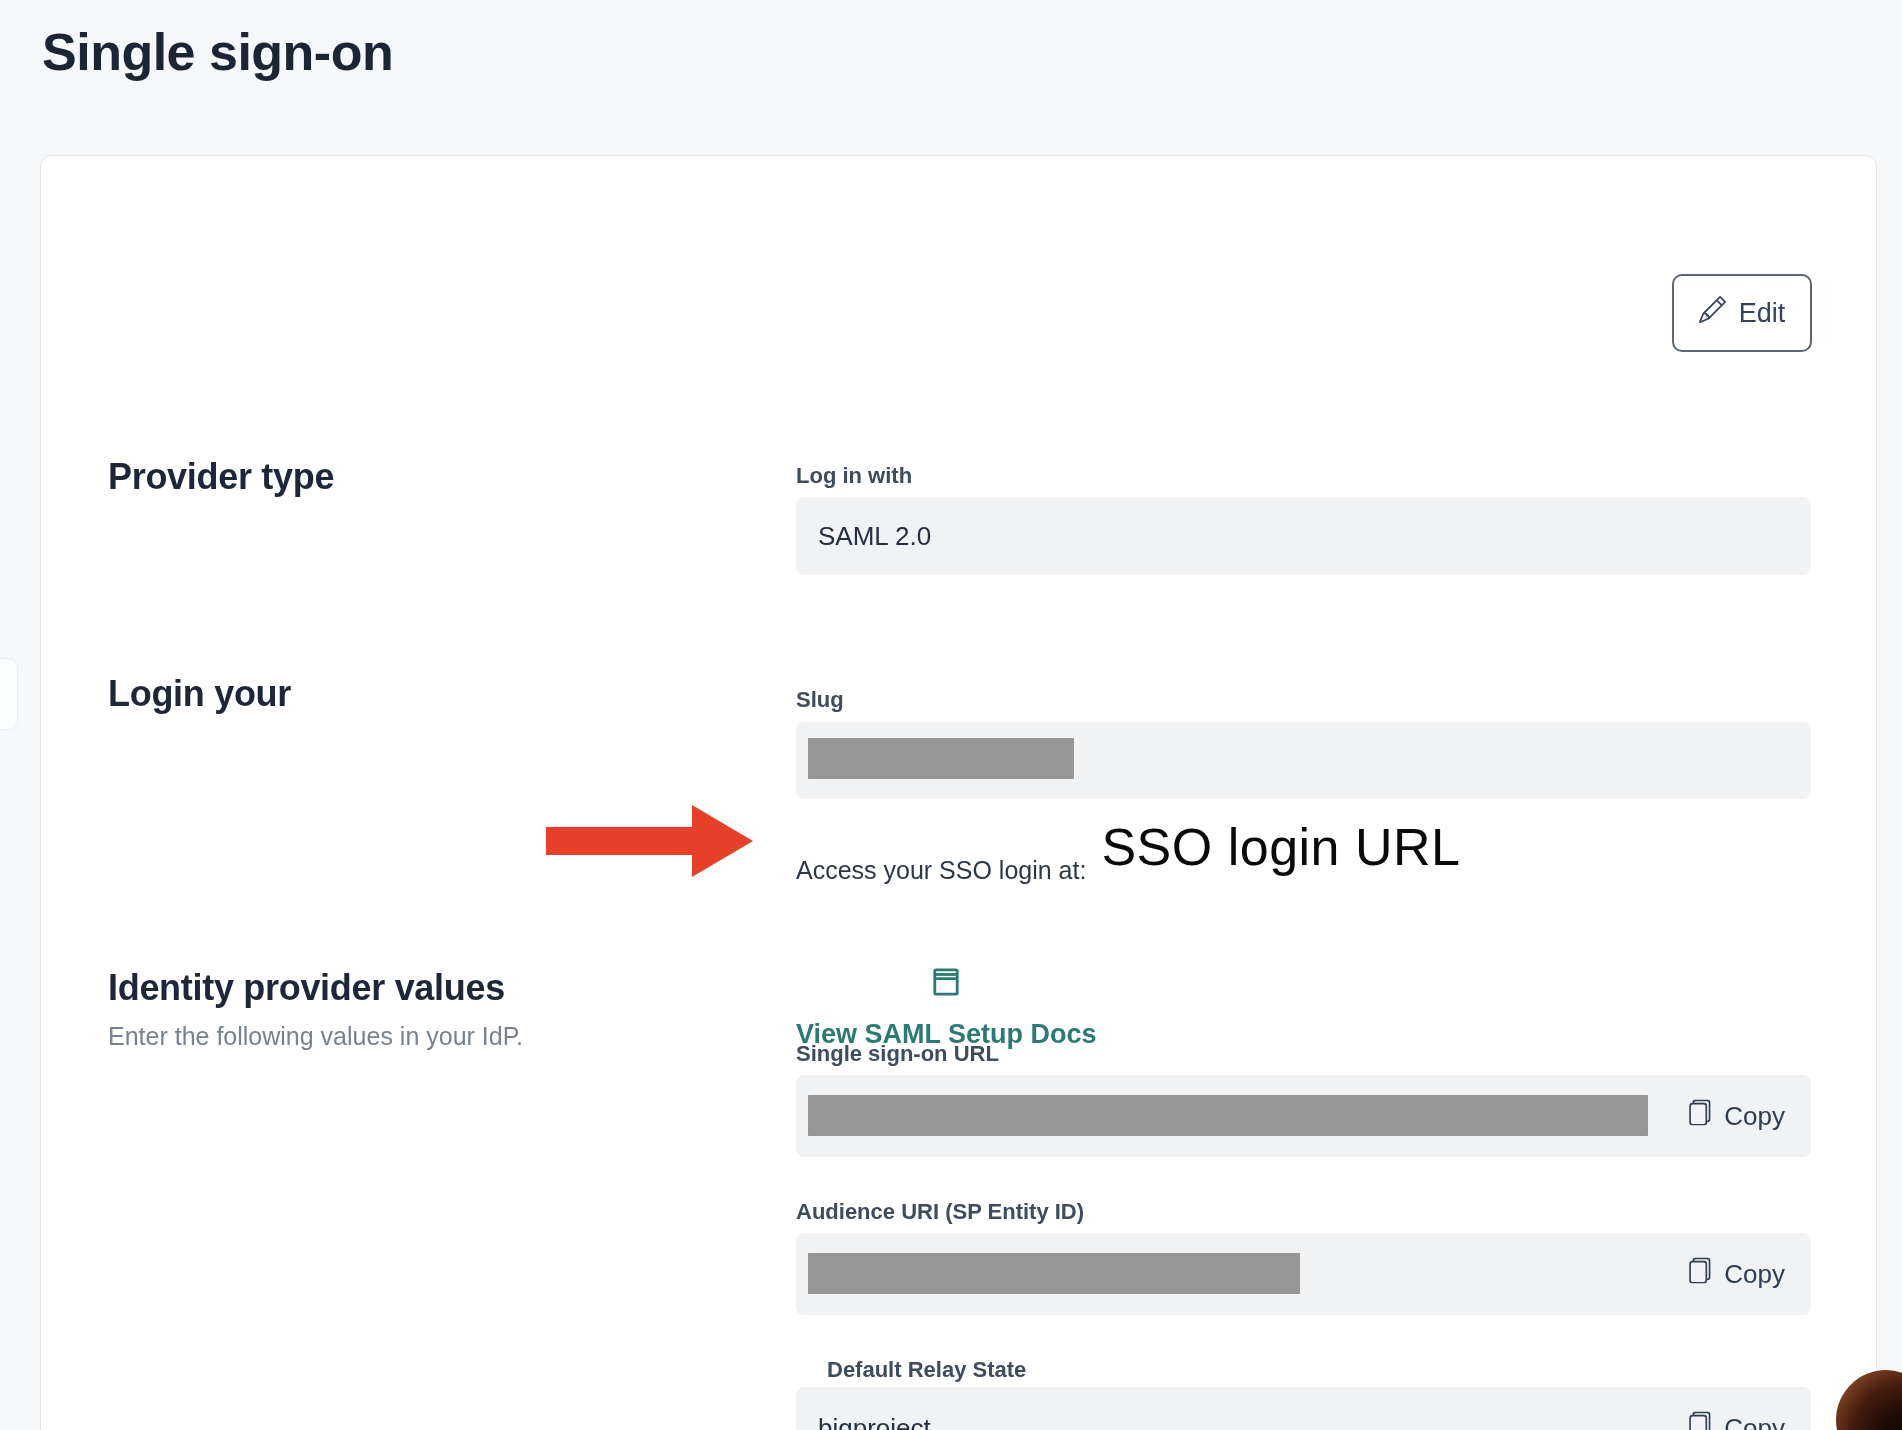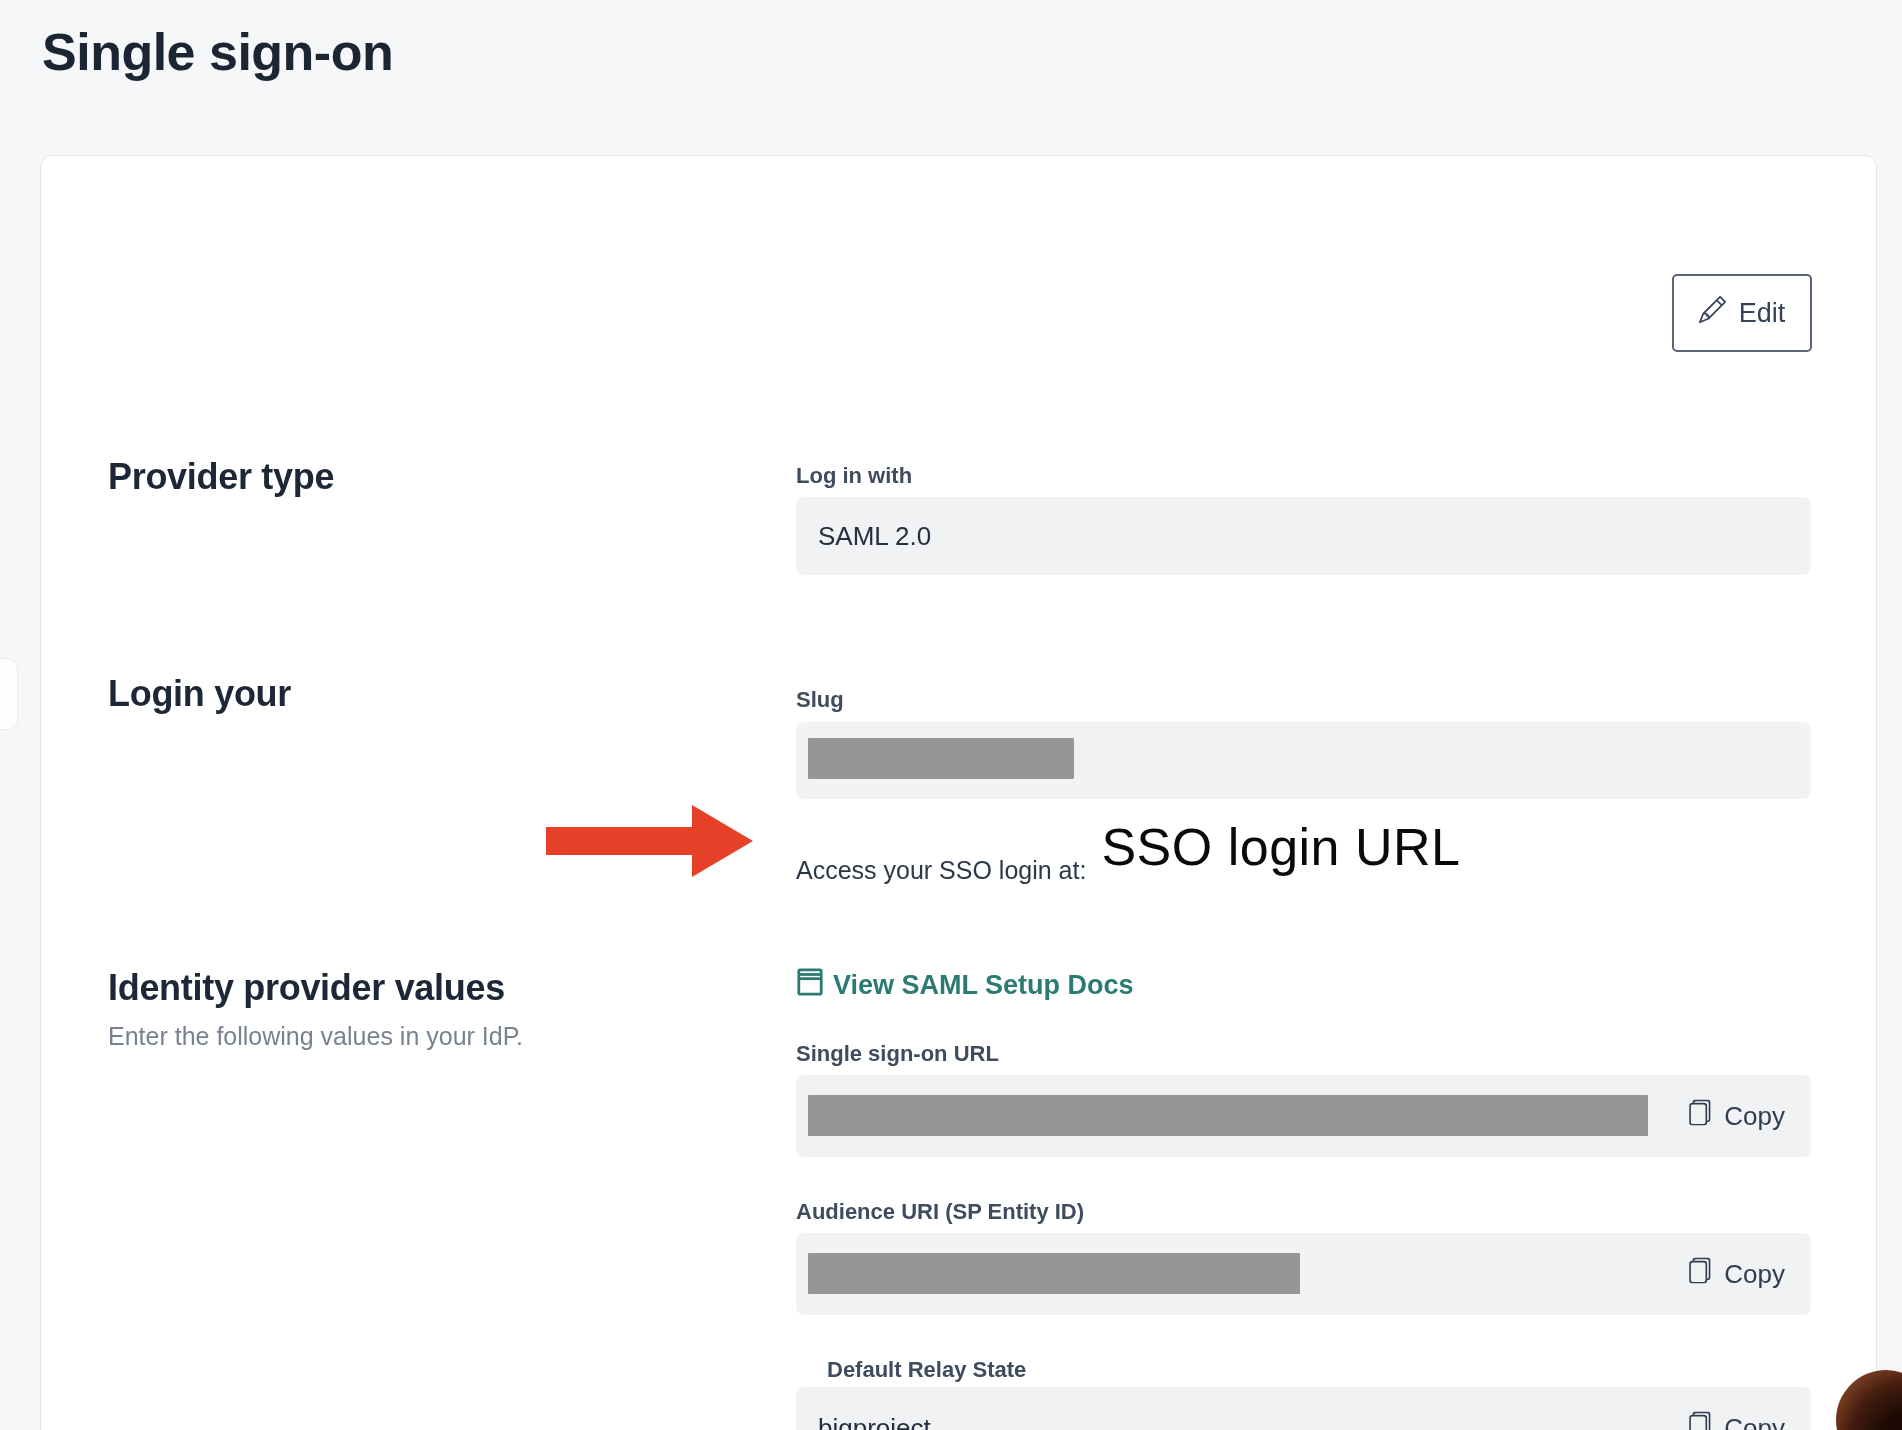--- a/index.html
+++ b/index.html
@@ -18,21 +18,21 @@
   .card {
     position:absolute; left:40px; top:155px; width:1837px; height:1360px;
     background:#ffffff; border:1px solid #e4e6ea; border-radius:12px;
   }
   .intro-text {
     position:absolute; left:67px; top:143px;
     font-size:25px; color:#2b3748;
   }
   .edit-btn {
     position:absolute; left:1631px; top:118px; width:140px; height:78px;
-    background:#ffffff; border:2px solid #5b6679; border-radius:5px;
+    background:#ffffff; border:2px solid #5b6679; border-radius:10px;
     display:flex; align-items:center; justify-content:center; gap:13px;
     font-size:27px; color:#36425a; cursor:pointer;
   }
   .section-h {
     position:absolute; left:67px;
     font-size:36px; font-weight:700; color:#1d2737; letter-spacing:-0.3px;
   }
   .section-sub {
     position:absolute; left:67px;
     font-size:25px; color:#78828f;
@@ -54,22 +54,22 @@
     height:41px; background:#969696; border-radius:1px;
   }
   .copy-btn {
     position:absolute; right:26px; top:50%; transform:translateY(-50%);
     display:flex; align-items:center; gap:12px;
     font-size:26px; color:#303c50; cursor:pointer; background:transparent; border:none;
     font-family:"Liberation Sans", sans-serif;
   }
   .docs-link {
     position:absolute; left:755px; top:811px;
-    display:flex; align-items:center; gap:9px;
-    font-size:27px; font-weight:700; color:#2b7a74; cursor:pointer; text-decoration:none;
+    display:flex; align-items:center; gap:15px;
+    font-size:27px; font-weight:700; color:#2b7a74; cursor:pointer; text-decoration:none;flex-direction:column;
   }
   .access-row {
     position:absolute; left:755px; top:659px; height:64px;
     display:flex; align-items:center; gap:15px;
   }
   .access-label { font-size:25px; color:#2c3848;margin-top:47px; }
   .access-value { font-size:52px; color:#0a0a0a; letter-spacing:0.5px; }
   
   .arrow-shaft {
     position:absolute; left:505px; top:671px; width:148px; height:28px;

